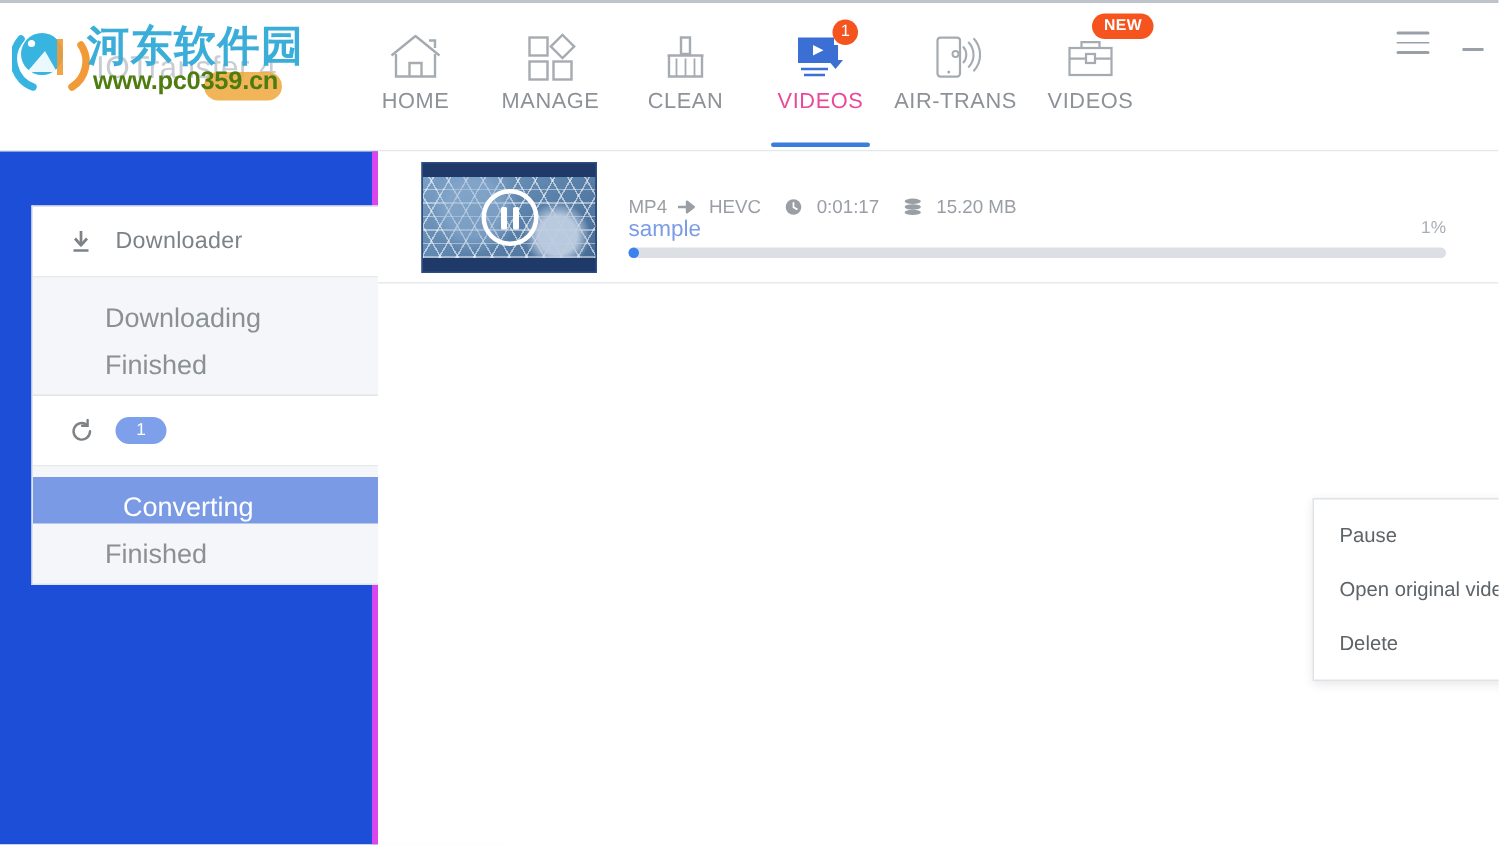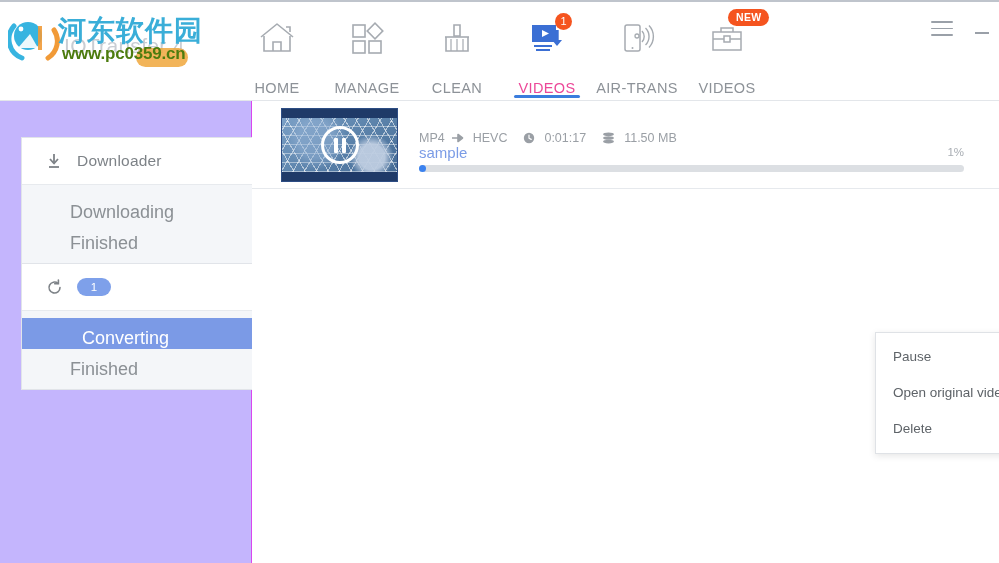--- a/index.html
+++ b/index.html
@@ -104,21 +104,21 @@
     text-align: center;
     cursor: pointer;
   }
   .nav-icon {
     height: 44px;
     display: flex;
     align-items: center;
     justify-content: center;
   }
   .nav-label {
-    margin-top: 20px;
+    margin-top: 0;
     font-size: 14.5px;
     color: #8d9298;
     letter-spacing: .4px;
   }
   .nav-item.active .nav-label { color: #ec4899; }
   .nav-underline {
     position: absolute;
     left: 12px;
     right: 12px;
     top: 79px;
@@ -190,22 +190,22 @@
     background: #f4f6f9;
   }
 
   
   .sidebar {
     position: absolute;
     left: 0;
     top: 0;
     width: 252px;
     height: 462px;
-    background: #c4b5fd;
-    border-right: 1px solid #d946ef;
+    background: #1d4ed8;
+    border-right: 4px solid #d946ef;
     box-sizing: border-box;
   }
   .side-card {
     margin: 36px 0 0 21px;
     width: 231px;
     background: #f4f6f9;
     border: 1px solid #e1e4e9;
     border-right: none;
     box-sizing: border-box;
   }
@@ -588,21 +588,21 @@
             </svg>
           </span>
           <span>0:01:17</span>
           <span class="m-ic" style="margin-left:9px">
             <svg width="13" height="12" viewBox="0 0 13 12">
               <ellipse cx="6.5" cy="2.2" rx="5.4" ry="1.8" fill="#9a9fa5"></ellipse>
               <ellipse cx="6.5" cy="6" rx="5.4" ry="1.8" fill="#9a9fa5"></ellipse>
               <ellipse cx="6.5" cy="9.6" rx="5.4" ry="1.8" fill="#9a9fa5"></ellipse>
             </svg>
           </span>
-          <span>11.50 MB</span>
+          <span>15.20 MB</span>
         </div>
 
         <div class="v-pct">1%</div>
 
         <div class="v-progress">
           <div class="v-progress-fill" style="width: 1%;"></div>
         </div>
       </div>
 
       <div class="ctx-menu">

